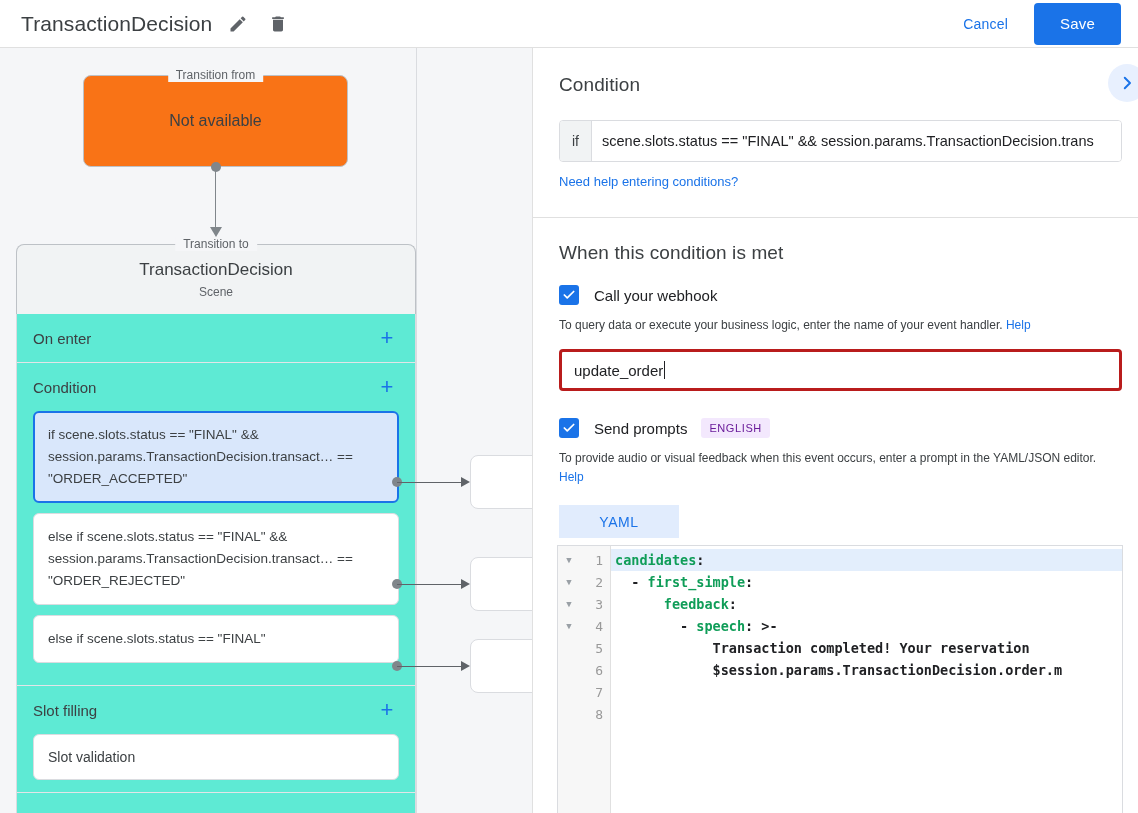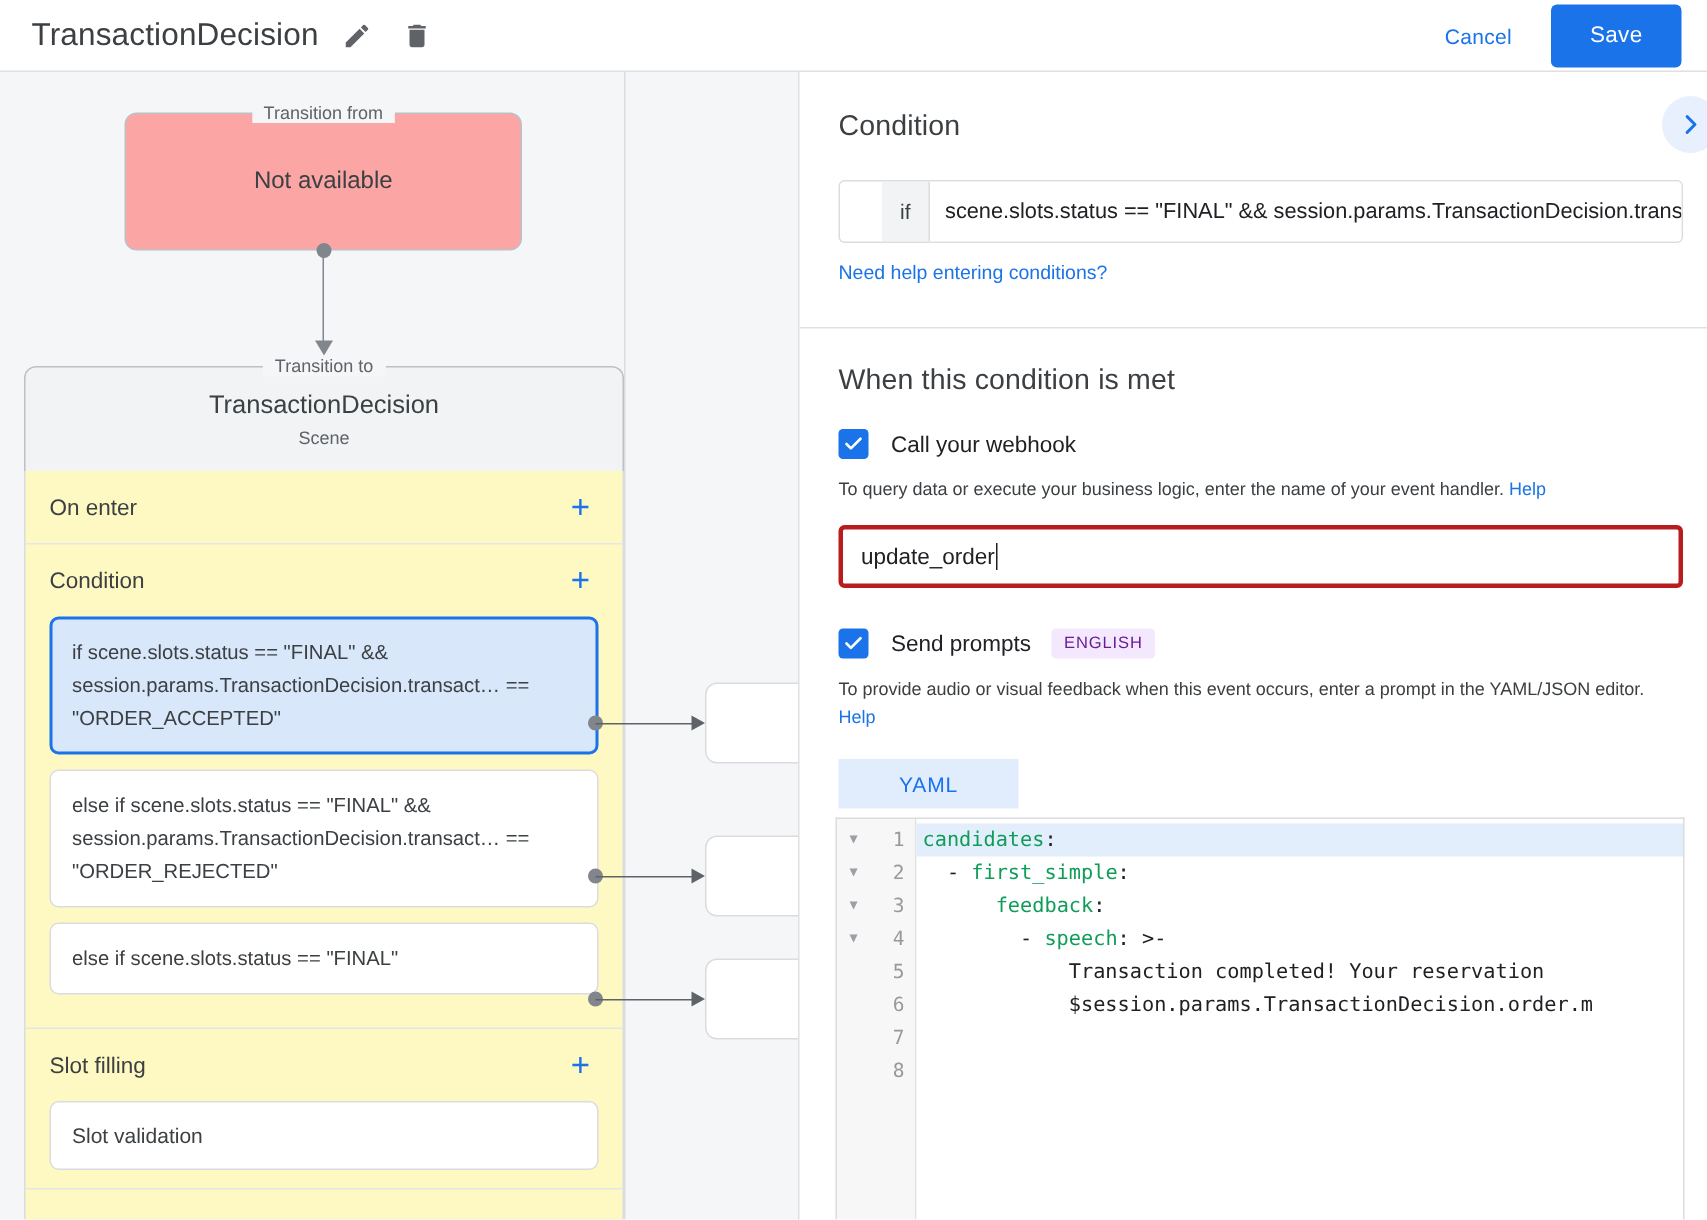--- a/index.html
+++ b/index.html
@@ -54,21 +54,21 @@
     width: 532px; height: 765px;
     background: #f5f6f8;
     overflow: hidden;
   }
 
   
   .fs-card {
     position: absolute;
     border: 1px solid #bdc1c6;
     border-radius: 8px;
-    background: #fca5a5;
+    background: #f97316;
   }
   .fs-legend {
     position: absolute; top: -8px; left: 50%; transform: translateX(-50%);
     background: #f5f6f8;
     padding: 0 8px;
     font-size: 12px; color: #5f6368; white-space: nowrap;
   }
 
   #from-card { left: 83px; top: 27px; width: 265px; height: 92px; }
   #from-card .fs-body {
@@ -107,21 +107,21 @@
     width: 0; height: 0;
     border-left: 6px solid transparent;
     border-right: 6px solid transparent;
     border-top: 10px solid #80868b;
   }
 
   
   #scene-panel {
     position: absolute; left: 16px; top: 266px;
     width: 400px; height: 499px;
-    background: #fef9c3;
+    background: #5eead4;
     border-left: 1px solid #dadce0;
     border-right: 1px solid #dadce0;
   }
   .section { border-bottom: 1px solid #e3e5e8; padding: 0 16px; }
   .section-head {
     display: flex; align-items: center; justify-content: space-between;
     height: 48px;
   }
   .section-title { font-size: 15px; color: #3c4043; }
   .plus-btn {
@@ -207,21 +207,20 @@
     display: flex; align-items: center; justify-content: center;
     cursor: pointer;
   }
   #cond-field-wrap {
     margin: 24px 16px 0 26px;
     display: flex;
     border: 1px solid #dadce0;
     border-radius: 4px;
     height: 42px;
     overflow: hidden;
-    padding-left: 28px;
   }
   #cond-if {
     width: 32px; flex: 0 0 32px;
     background: #f1f3f4;
     border-right: 1px solid #dadce0;
     display: flex; align-items: center; justify-content: center;
     font-size: 14px; color: #3c4043;
   }
   #cond-input {
     flex: 1 1 auto; border: none; outline: none;
@@ -317,20 +316,21 @@
   }
   .fold {
     width: 22px; text-align: center; font-size: 9px; color: #9aa0a6;
     cursor: pointer; line-height: 22px;
   }
   .fold.empty { visibility: hidden; }
   .lnum { flex: 1 1 auto; text-align: right; padding-right: 7px; }
   #code {
     flex: 1 1 auto; padding-top: 3px; overflow: hidden;
     background: #ffffff;
+    font-weight: bold;
   }
   .code-row {
     height: 22px; line-height: 22px;
     font-family: "DejaVu Sans Mono", monospace;
     font-size: 13.5px;
     color: #202124;
     white-space: pre;
     padding-left: 4px;
   }
   .code-row.hl { background: #e3eefc; }

